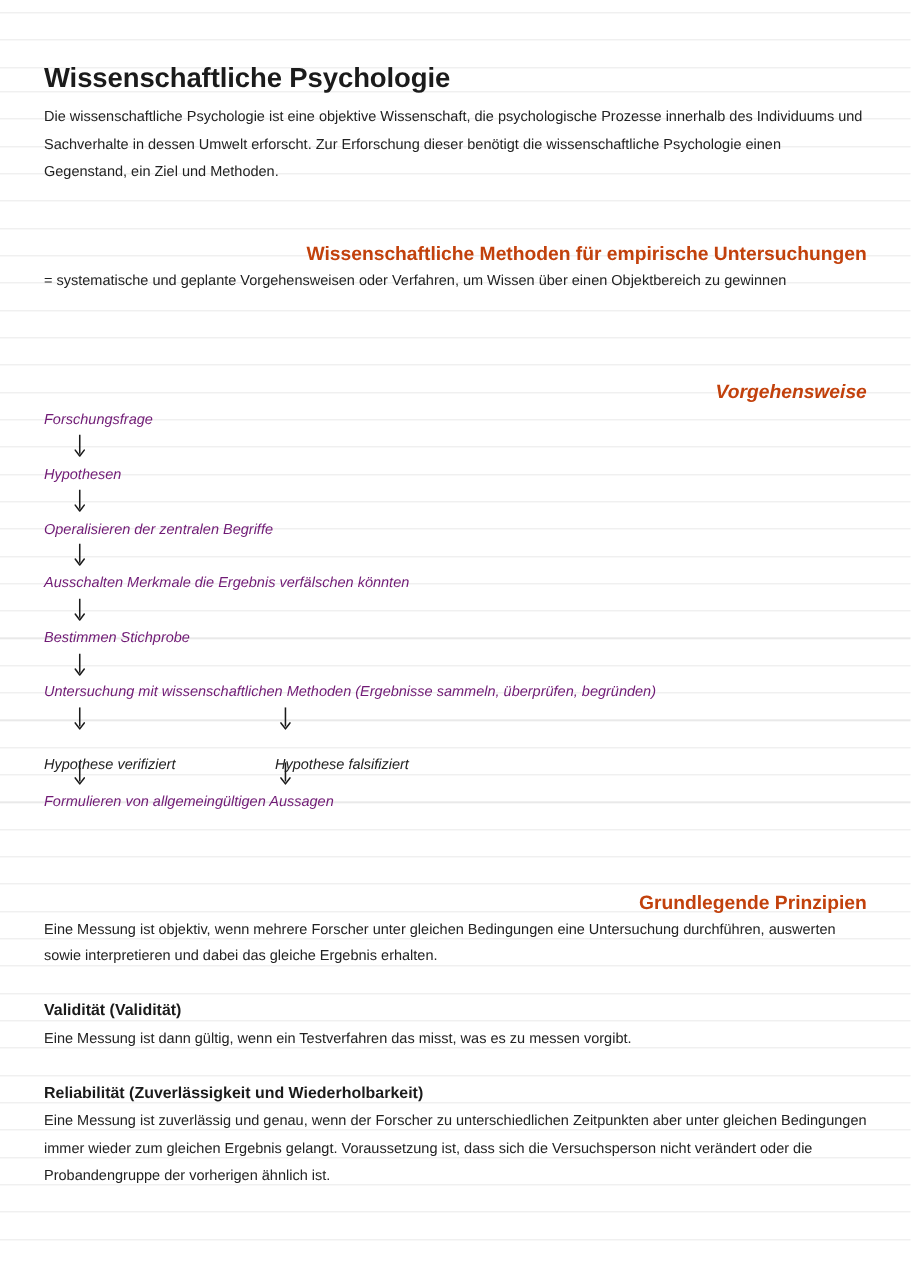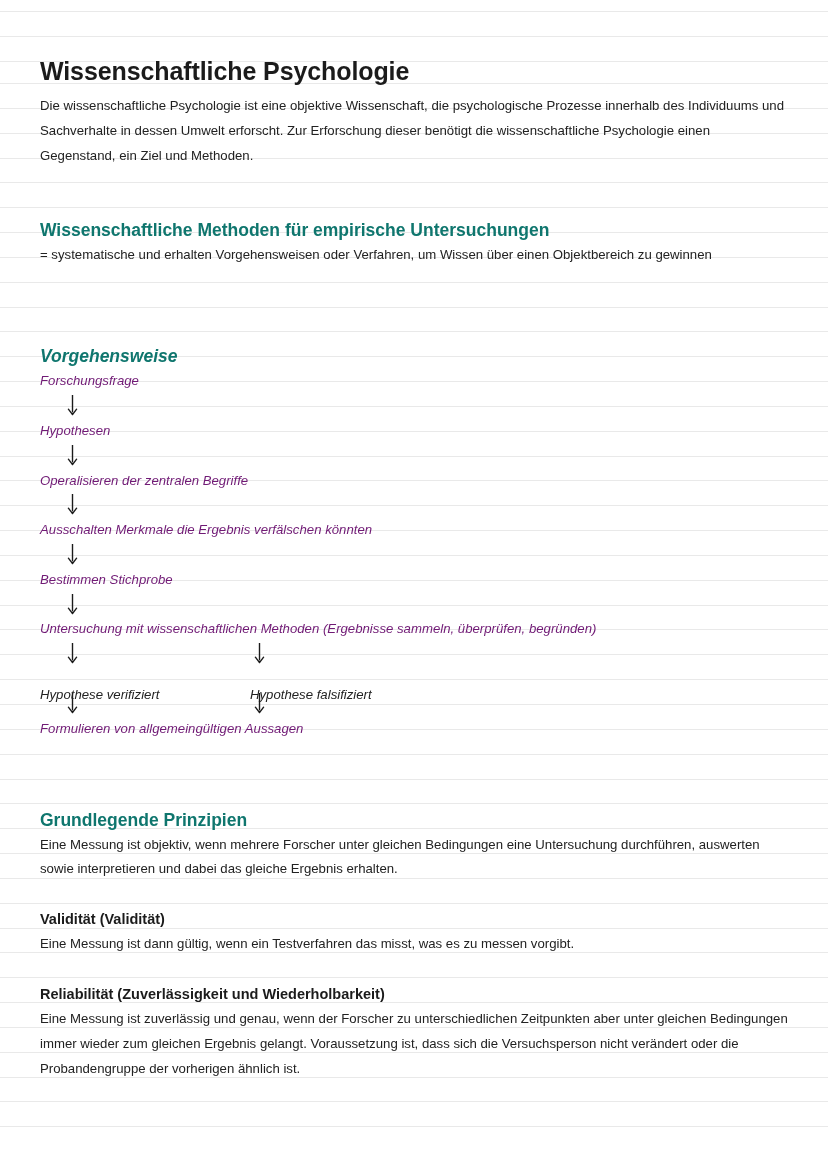--- a/index.html
+++ b/index.html
@@ -53,23 +53,24 @@
     color: #1b1b1b;
     letter-spacing: -0.1px;
     margin: 0;
     padding-top: 56px;
     line-height: 30px;
   }
 
   .h2 {
     font-size: 17.5px;
     font-weight: bold;
-    color: #0f766e;
+    color: #c2410c;
     margin: 0;
     line-height: 25px;
+    text-align: right;
   }
 
   .h3 {
     font-size: 14.5px;
     font-weight: bold;
     color: #1b1b1b;
     margin: 0;
     line-height: 25px;
   }
 
@@ -155,21 +156,21 @@
 
   <div class="content">
 
     <h1 class="doc-title">Wissenschaftliche Psychologie</h1>
 
     <p class="body lead">Die wissenschaftliche Psychologie ist eine objektive Wissenschaft, die psychologische Prozesse innerhalb des Individuums und Sachverhalte in dessen Umwelt erforscht. Zur Erforschung dieser benötigt die wissenschaftliche Psychologie einen Gegenstand, ein Ziel und Methoden.</p>
 
     <div class="sec-methods">
       <h2 class="h2">Wissenschaftliche Methoden für empirische Untersuchungen</h2>
 
-      <p class="body">= systematische und erhalten Vorgehensweisen oder Verfahren, um Wissen über  einen Objektbereich zu gewinnen</p>
+      <p class="body">= systematische und geplante Vorgehensweisen oder Verfahren, um Wissen über  einen Objektbereich zu gewinnen</p>
 
       <div class="gap-sm"></div>
 
     </div>
 
     <div class="sec-steps">
       <h2 class="h2">Vorgehensweise</h2>
 
       <div class="flow">
 

